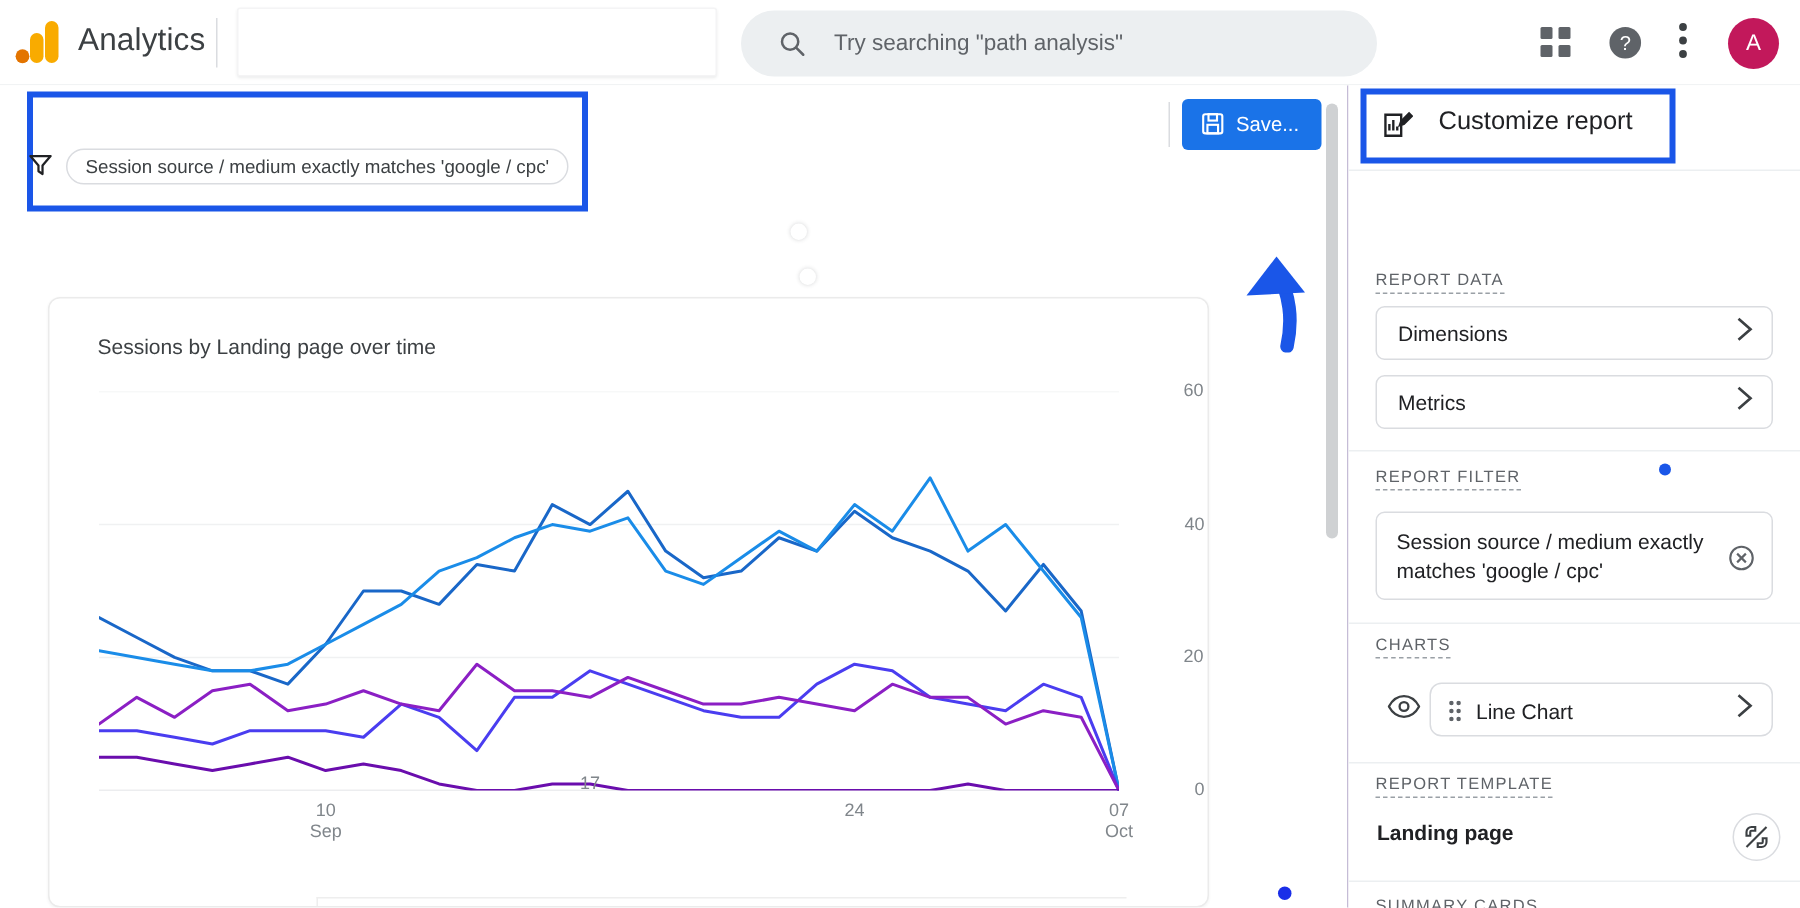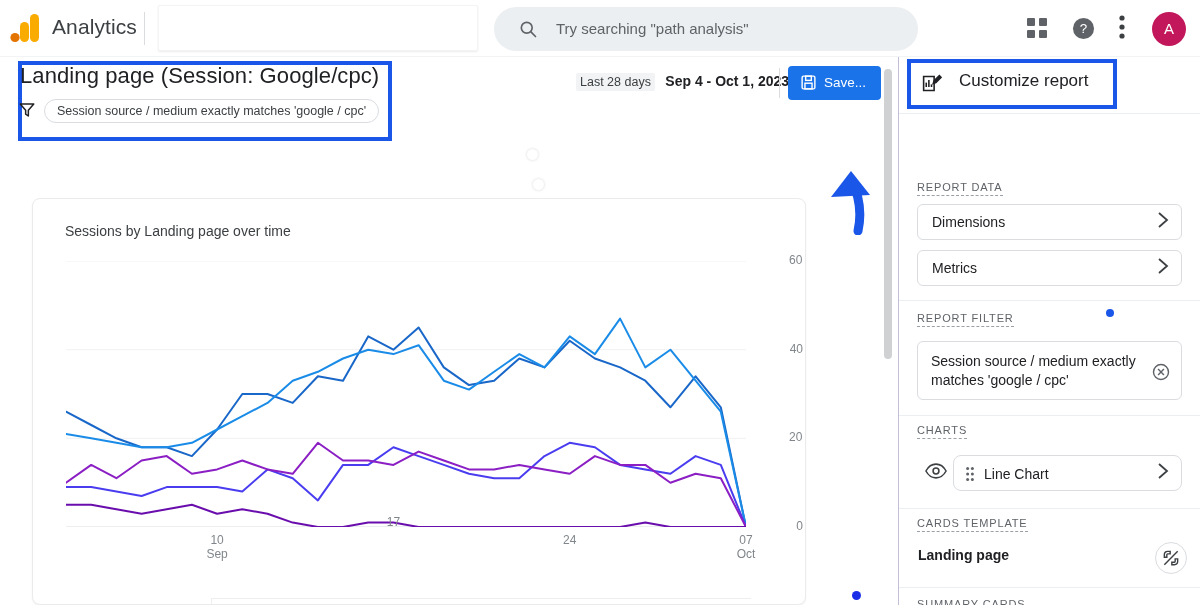--- a/index.html
+++ b/index.html
@@ -319,37 +319,32 @@
   </span>
 
   <div id="avatar">A</div>
 </div>
 
 <div id="page">
 
   <div id="main">
 
     <div id="title-highlight"></div>
-    <div id="report-title">Landing page (Session: Google/cpc)</div>
 
     <span id="filter-icon">
       <svg width="18" height="18" viewBox="0 0 24 24">
         <path d="M3 4h18l-7.2 8.4V20l-3.6-2.4v-5.2z" fill="none" stroke="#202124" stroke-width="2" stroke-linejoin="round"></path>
       </svg>
     </span>
     <div id="filter-chip">Session source / medium exactly matches 'google / cpc'</div>
 
     <div class="ghost-dot" id="ghost-dot-1"></div>
     <div class="ghost-dot" id="ghost-dot-2"></div>
     <div id="blue-dot"></div>
 
-    <div id="date-area">
-      <span id="date-preset">Last 28 days</span>
-      <span id="date-range">Sep 4 - Oct 1, 2023</span>
-    </div>
     <div id="date-divider"></div>
 
     <div id="save-button">
       <span id="save-icon">
         <svg width="17" height="17" viewBox="0 0 24 24" fill="none" stroke="#fff" stroke-width="2">
           <rect x="3" y="3" width="18" height="18" rx="2"></rect>
           <rect x="8" y="3" width="8" height="6"></rect>
           <rect x="7" y="13" width="10" height="8"></rect>
         </svg>
       </span>
@@ -469,21 +464,21 @@
       <span id="linechart-label">Line Chart</span>
       <span class="chev">
         <svg width="12" height="18" viewBox="0 0 12 18" fill="none" stroke="#3c4043" stroke-width="1.8">
             <path d="M2 2l8 7-8 7"></path>
           </svg>
       </span>
     </div>
 
     <div class="panel-rule" style="top:451px;"></div>
 
-    <div class="section-label" style="left:18px; top:460px;">CARDS TEMPLATE</div>
+    <div class="section-label" style="left:18px; top:460px;">REPORT TEMPLATE</div>
 
     <div class="panel-rule" style="top:530px;"></div>
 
     <div class="section-label" style="left:18px; top:541px;">SUMMARY CARDS</div>
 
   </div>
 
   <div id="template-name">Landing page</div>
   <div id="template-action">
     <svg width="20" height="20" viewBox="0 0 24 24" fill="none" stroke="#3c4043" stroke-width="1.7" style="position:absolute;left:5px;top:5px;">

